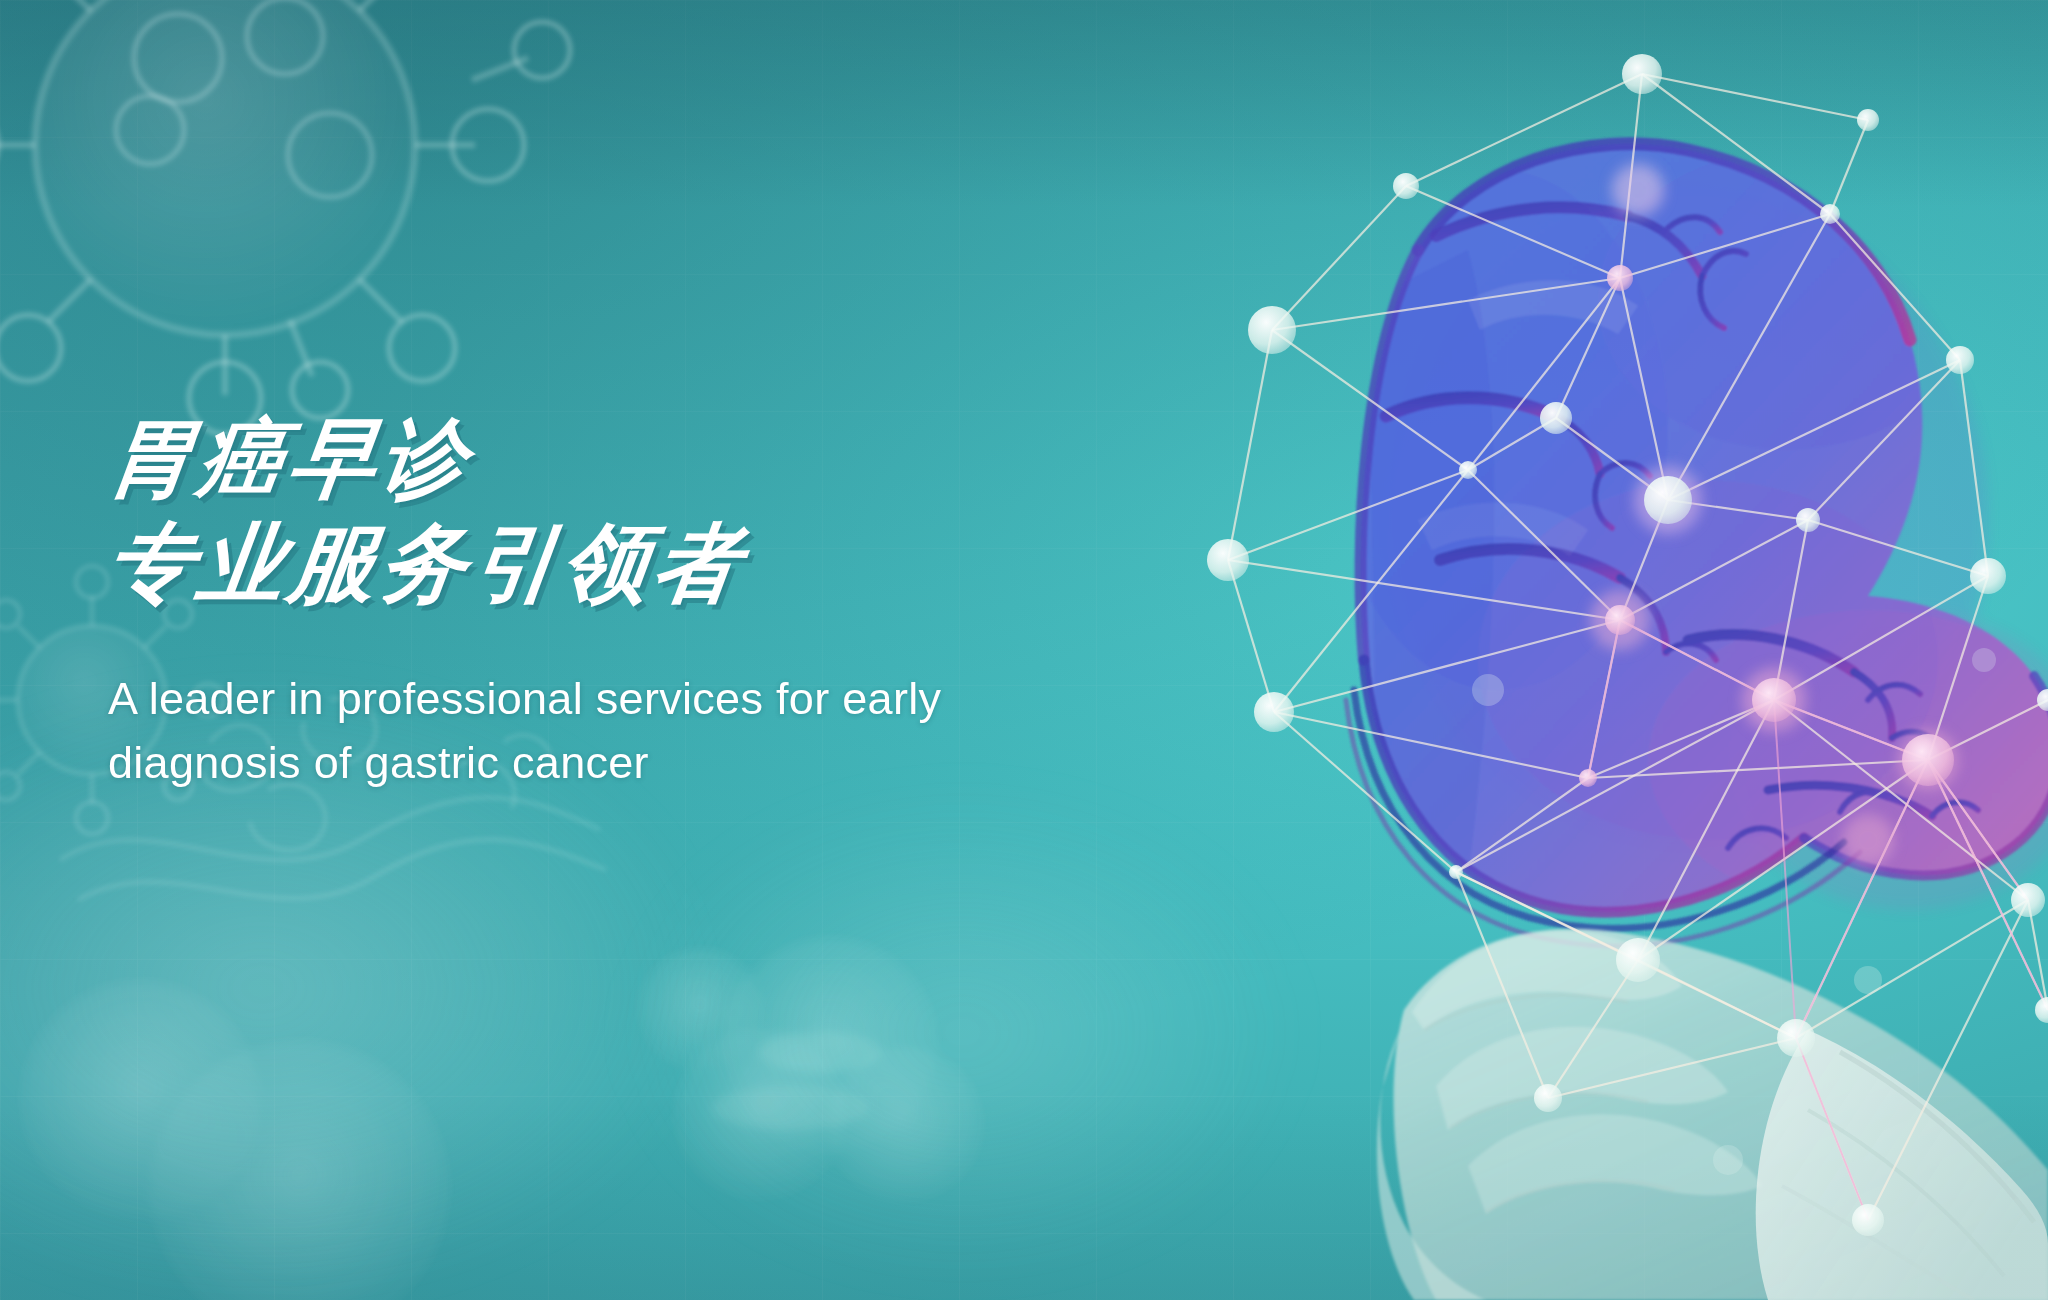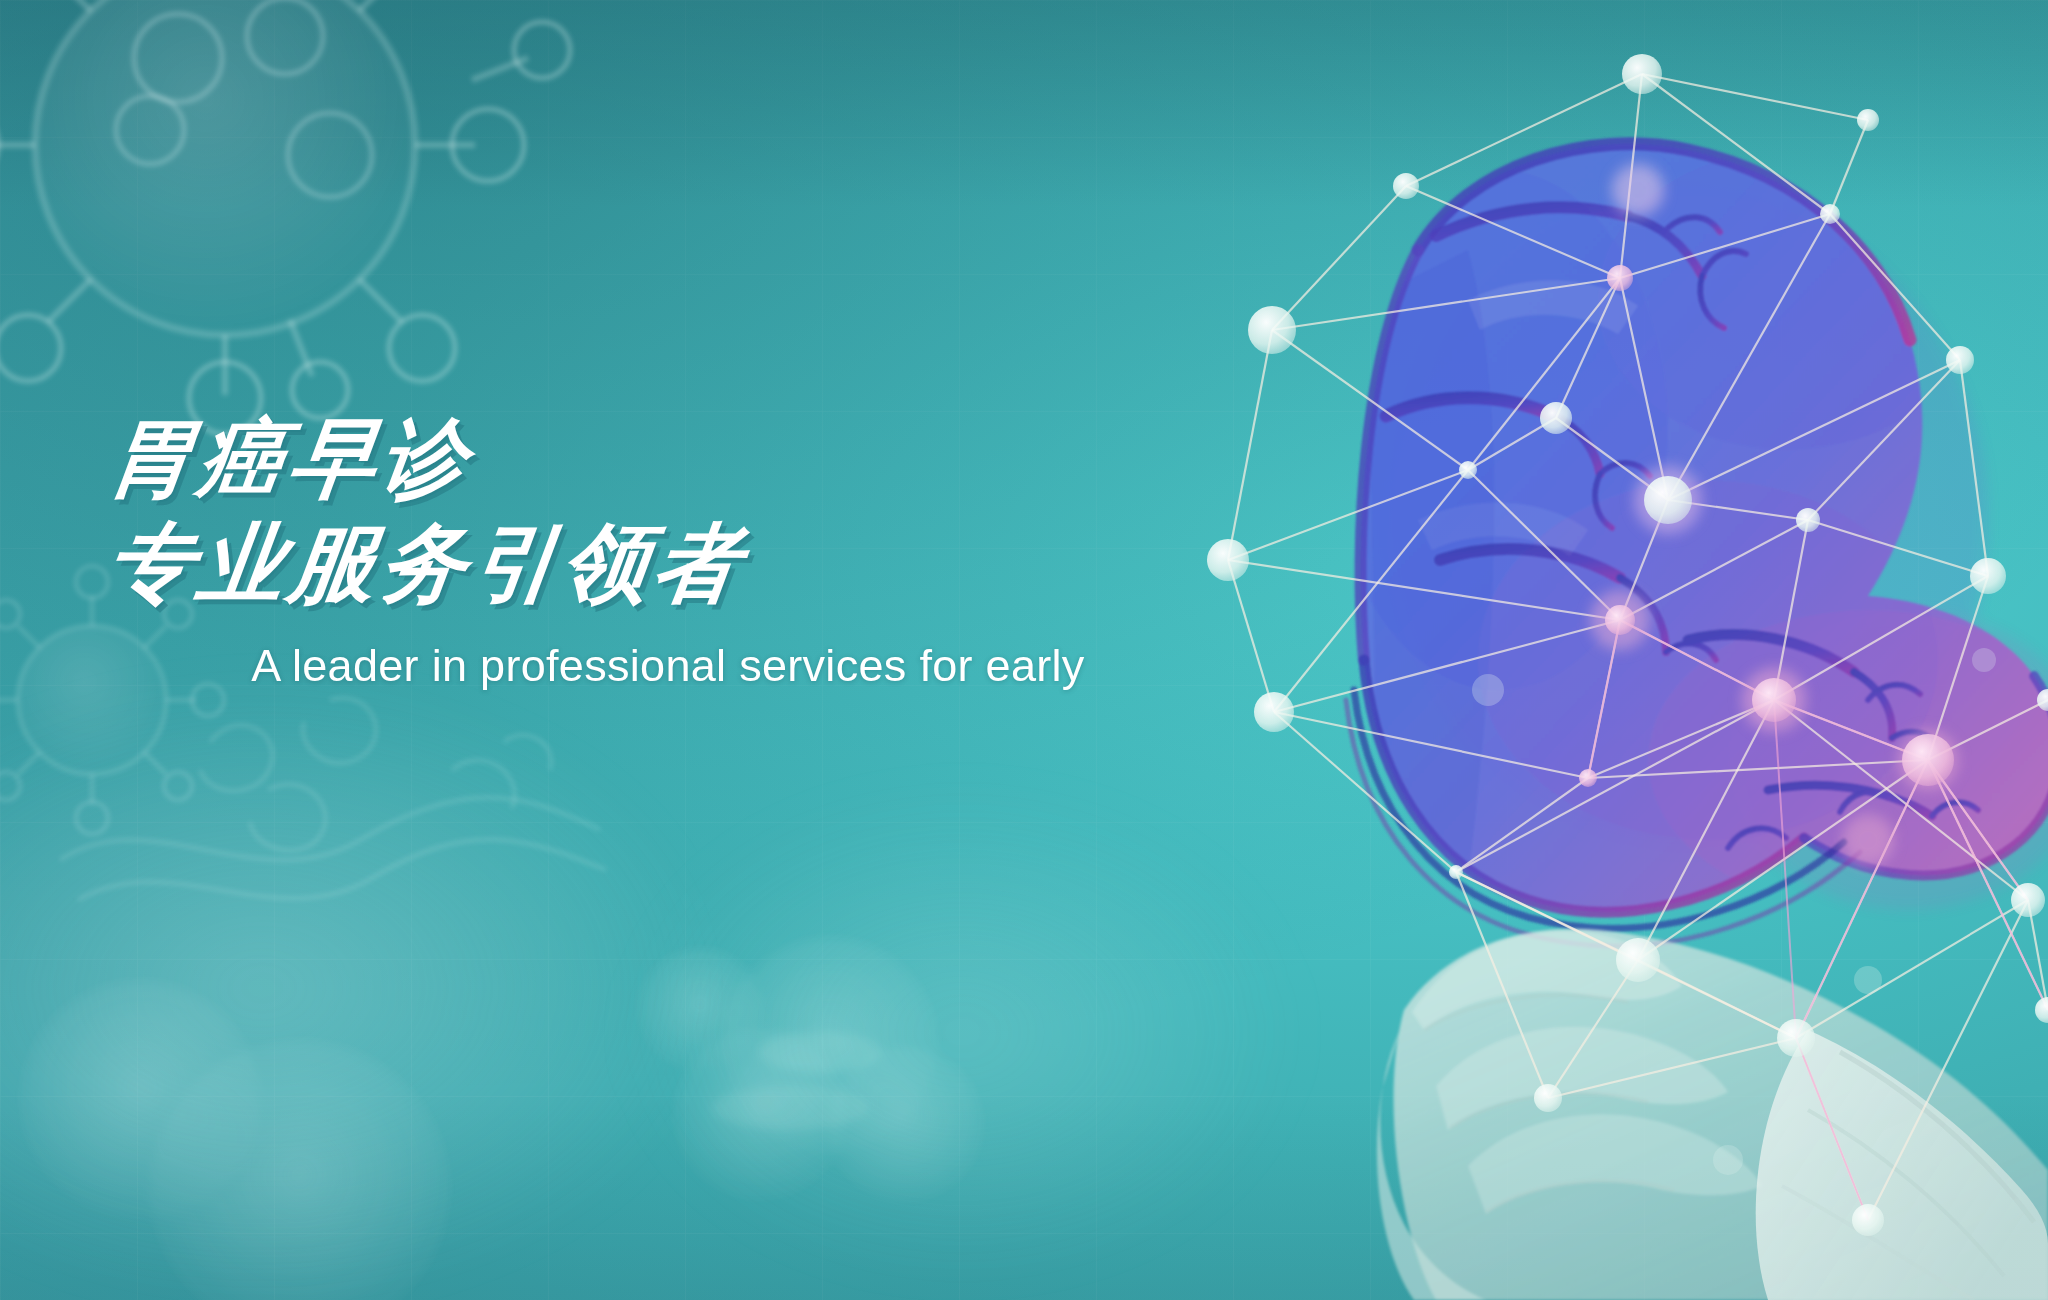--- a/index.html
+++ b/index.html
@@ -78,21 +78,21 @@
 
   .en-line {
     font-family: "Liberation Sans", "DejaVu Sans", sans-serif;
     font-weight: 400;
     color: #ffffff;
     font-size: 45px;
     line-height: 1.42;
     letter-spacing: .3px;
     text-shadow: 0 1px 5px rgba(18,78,88,.32);
   }
-  .en-wrap { margin-top: 24px; text-align: center; }
+  .en-wrap { margin-top: 57px; }
 
   
   .illus {
     position: absolute;
     right: 0; top: 0;
     width: 880px; height: 1300px;
   }
   .illus svg { position:absolute; inset:0; width:100%; height:100%; }
 </style>
 </head>
@@ -497,16 +497,17 @@
         </g>
       </g>
     </svg>
   </div>
 
   <div class="copy">
     <div class="cn-line l1">胃癌早诊</div>
     <div class="cn-line l2">专业服务引领者</div>
     <div class="en-wrap">
       <div class="en-line">A leader in professional services for early</div>
+      <div class="en-line">diagnosis of gastric cancer</div>
     </div>
   </div>
 
 </div>
 
 </body></html>

